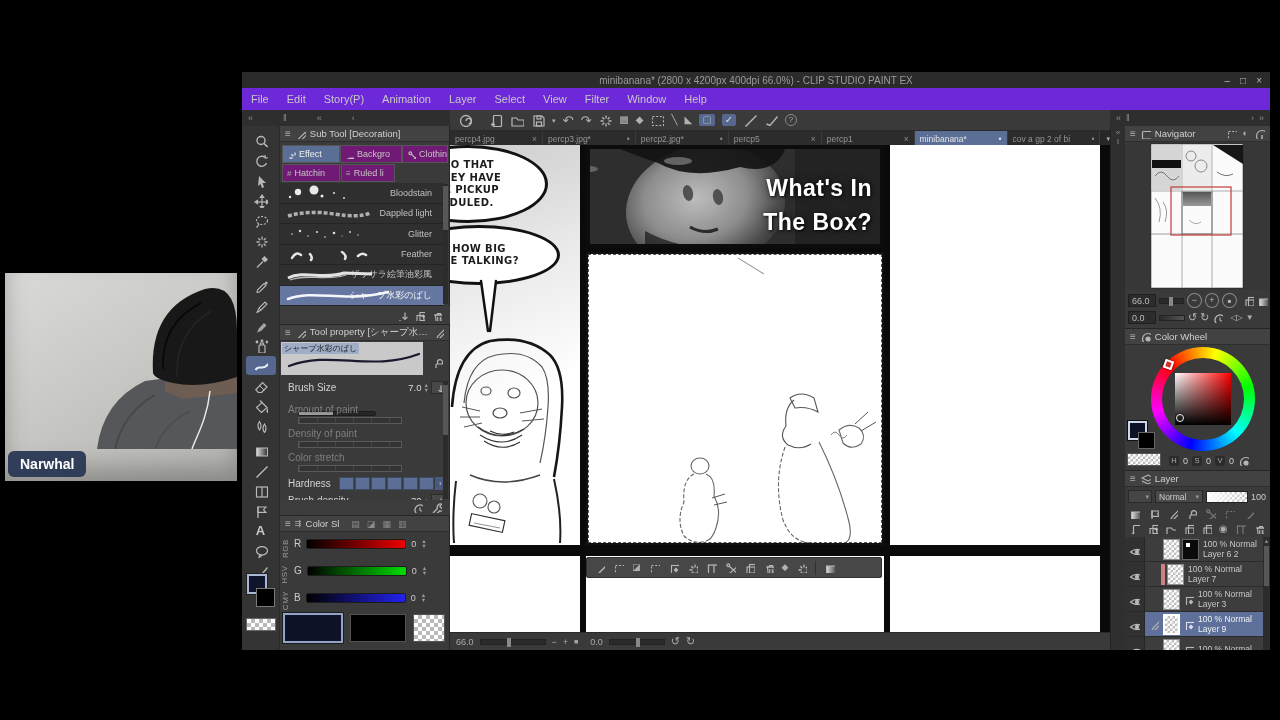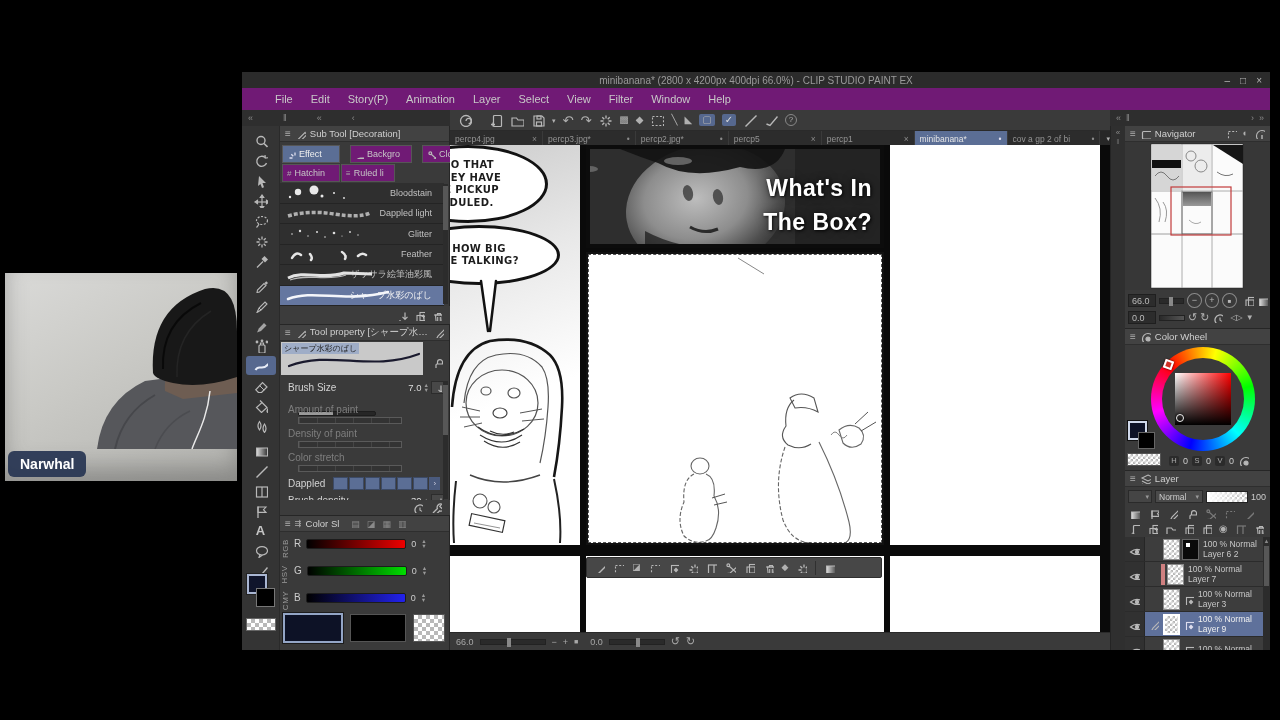--- a/index.html
+++ b/index.html
@@ -273,21 +273,21 @@
 
   <div class="a flex" style="left:0;top:0;width:1028px;height:16px;background:#2b2b2b;justify-content:center">
     <span style="font-size:10px;color:#9a9a9a">minibanana* (2800 x 4200px 400dpi 66.0%)  - CLIP STUDIO PAINT EX</span>
     <div class="a flex" style="right:8px;top:0;height:16px;gap:10px;color:#b5b5b5;font-size:10px">
       <span>–</span>
       <span>□</span>
       <span>×</span>
     </div>
   </div>
 
-  <div class="a mrow" style="left:0;top:16px;width:1028px;height:22px;background:#701a75;padding-left:24px">
+  <div class="a mrow" style="left:0;top:16px;width:1028px;height:22px;background:#6d28d9;padding-left:0">
     <span>File</span><span>Edit</span><span>Story(P)</span><span>Animation</span><span>Layer</span><span>Select</span><span>View</span><span>Filter</span><span>Window</span><span>Help</span>
   </div>
 
   <div class="a flex" style="left:0;top:38px;width:208px;height:16px;background:#2e2e2e;color:#8a8a8a;font-size:9px;gap:30px;padding:0 6px">
     <span>«</span>
       <span>‖</span>
       <span>«</span>
       <span>‹</span>
   </div>
 
@@ -483,21 +483,21 @@
   </div>
 
   <div class="a" style="left:38px;top:54px;width:170px;height:198px;background:#3a3a3a;border-right:1px solid #262626">
     <div class="phead">
       <span class="glyph">≡</span>
       <svg class="ic sm">
           <use href="#i-pen"></use>
         </svg>
       <span>Sub Tool [Decoration]</span>
     </div>
-    <div class="a flex" style="left:2px;top:19px;gap:10px">
+    <div class="a flex" style="left:2px;top:19px;gap:0">
       <div class="grpbtn act" style="width:58px">
           <svg class="ic xs" style="color:#dde">
             <use href="#i-wand"></use>
           </svg>
           <span>Effect</span>
         </div>
       <div class="grpbtn" style="width:62px">
           <svg class="ic xs">
             <use href="#i-brush"></use>
           </svg>
@@ -641,21 +641,21 @@
     </div>
     <div class="a" style="left:8px;top:103px;width:150px">
       <div class="plabel dis">Density of paint</div>
       <div class="ticktrack" style="width:104px;margin:2px 0 0 10px"></div>
     </div>
     <div class="a" style="left:8px;top:127px;width:150px">
       <div class="plabel dis">Color stretch</div>
       <div class="ticktrack" style="width:104px;margin:2px 0 0 10px"></div>
     </div>
     <div class="a flex" style="left:8px;top:152px;width:156px">
-      <span class="plabel">Dappled</span>
+      <span class="plabel">Hardness</span>
       <span class="flex" style="margin-left:8px">
         <span class="hard"></span>
           <span class="hard"></span>
           <span class="hard"></span>
           <span class="hard"></span>
           <span class="hard"></span>
           <span class="hard"></span>
         <span style="width:11px;height:13px;background:#4a5a7d;color:#ccd;font-size:8px;display:inline-flex;align-items:center;justify-content:center">›</span>
       </span>
     </div>

